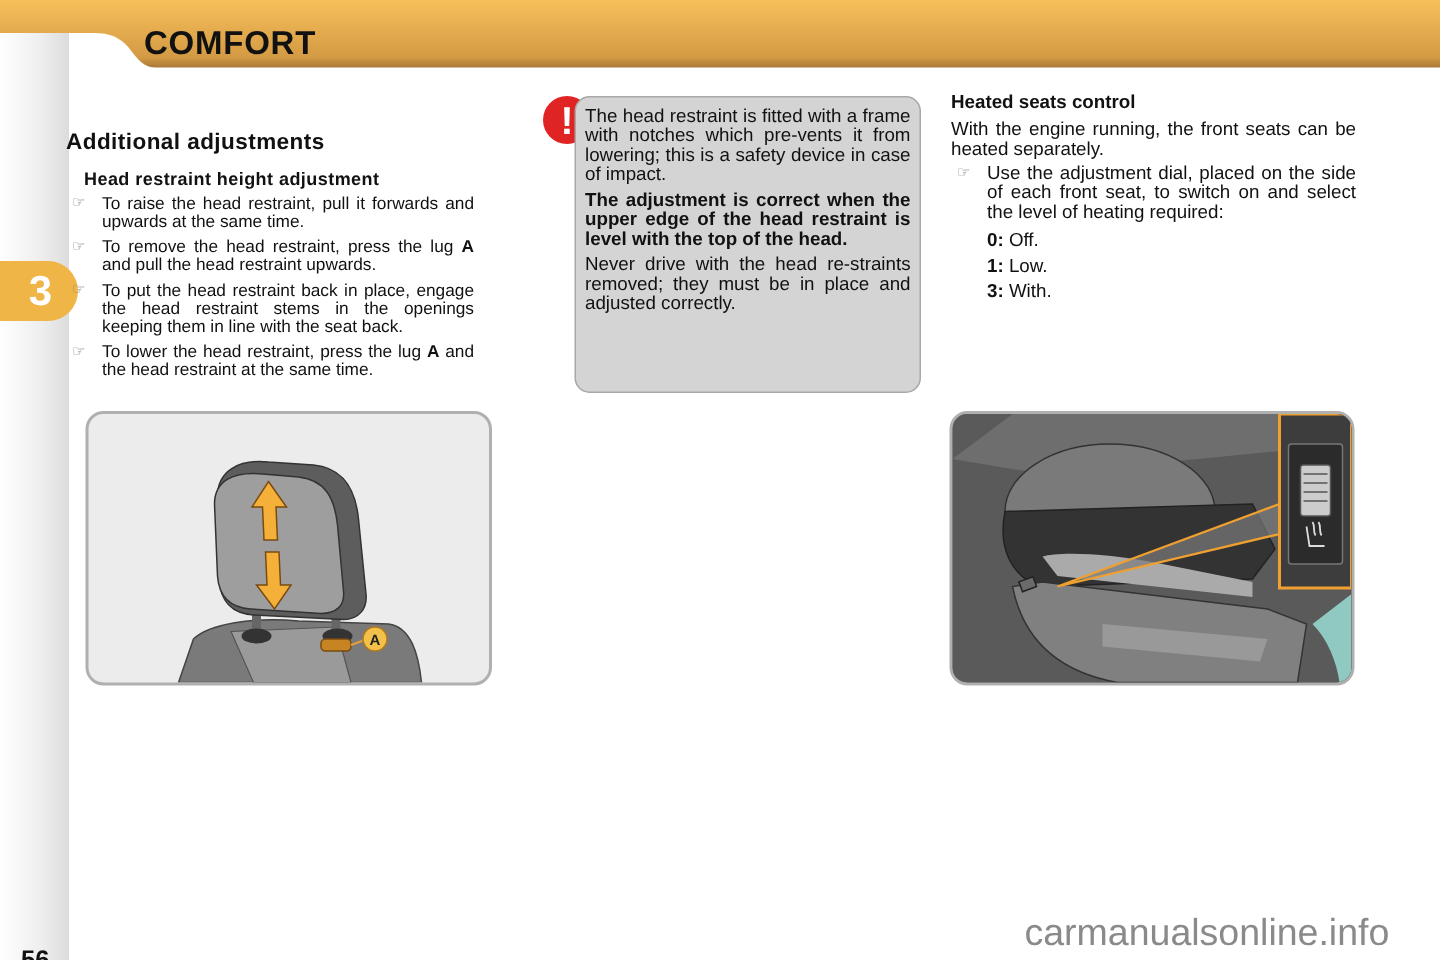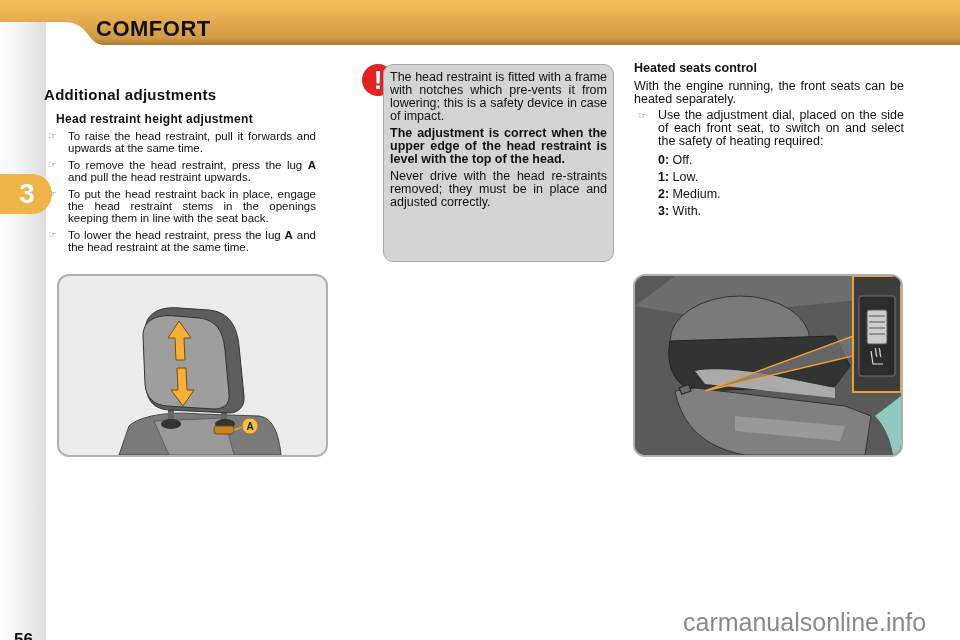--- a/index.html
+++ b/index.html
@@ -83,25 +83,24 @@
   <p>The head restraint is fitted with a frame with notches which pre-vents it from lowering; this is a safety device in case of impact.</p>
   <p class="bold">The adjustment is correct when the upper edge of the head restraint is level with the top of the head.</p>
   <p>Never drive with the head re-straints removed; they must be in place and adjusted correctly.</p>
 </div>
 
 <div class="col3">
   <div class="h">Heated seats control</div>
   <p>With the engine running, the front seats can be heated separately.</p>
   <div class="bullet">
     <span class="glyph">☞</span>
-    <span class="txt">Use the adjustment dial, placed on the side of each front seat, to switch on and select the safety of heating required:</span>
+    <span class="txt">Use the adjustment dial, placed on the side of each front seat, to switch on and select the level of heating required:</span>
   </div>
   <div class="level"><b>0:</b> <span>Off.</span></div>
   <div class="level"><b>1:</b> <span>Low.</span></div>
-  <div class="level"><b>2:</b> <span>Medium.</span></div>
   <div class="level"><b>3:</b> <span>With.</span></div>
 </div>
 
 <div class="img-frame img1">
   <svg width="267" height="179" viewBox="0 0 267 179">
 
     <path d="M60 179 L70 150 C80 140 110 135 140 138 L200 140 C215 142 220 160 222 179 Z" fill="#7a7a7a" stroke="#444" stroke-width="1"></path>
     <path d="M95 145 L165 142 L175 179 L110 179 Z" fill="#9a9a9a" stroke="#555" stroke-width="0.8"></path>
 
     <rect x="109" y="125" width="6" height="22" fill="#666"></rect>

